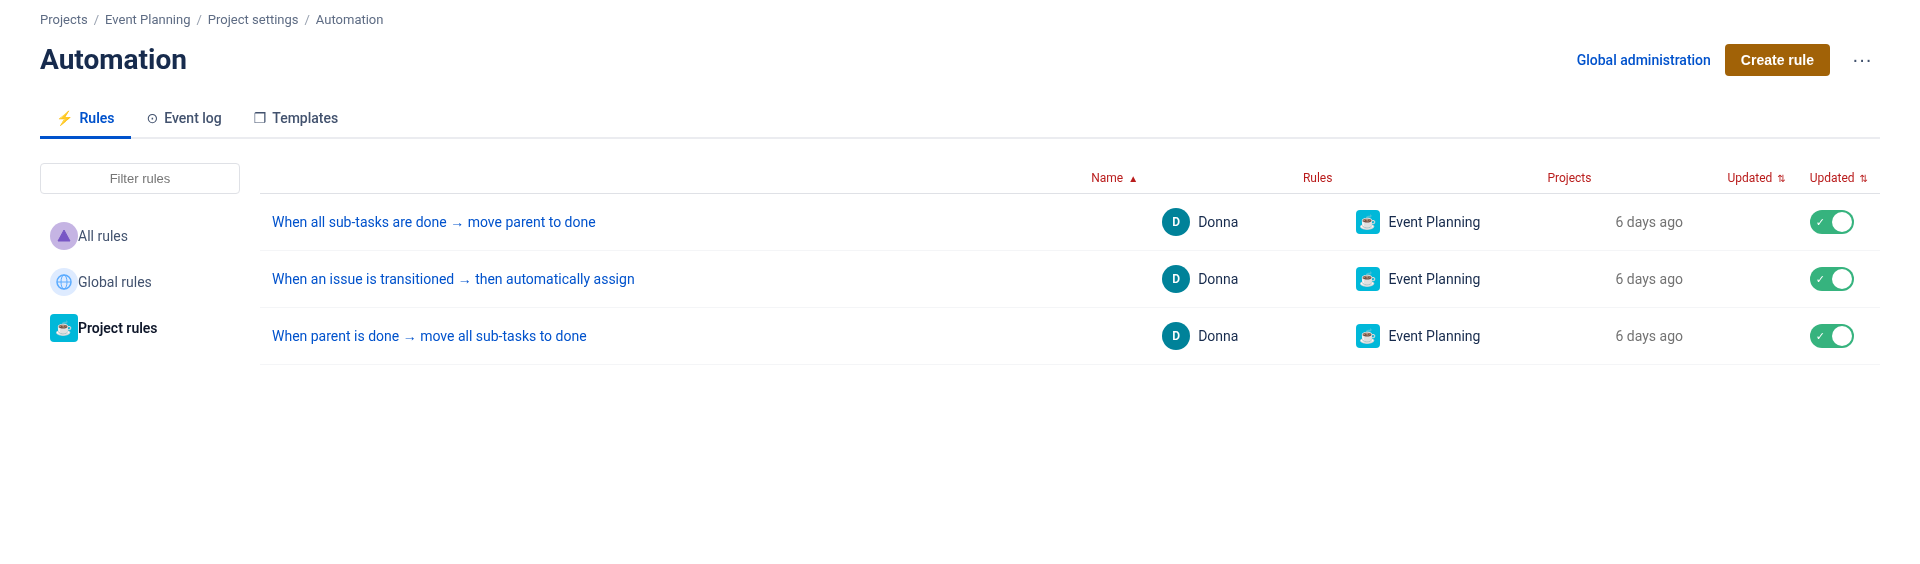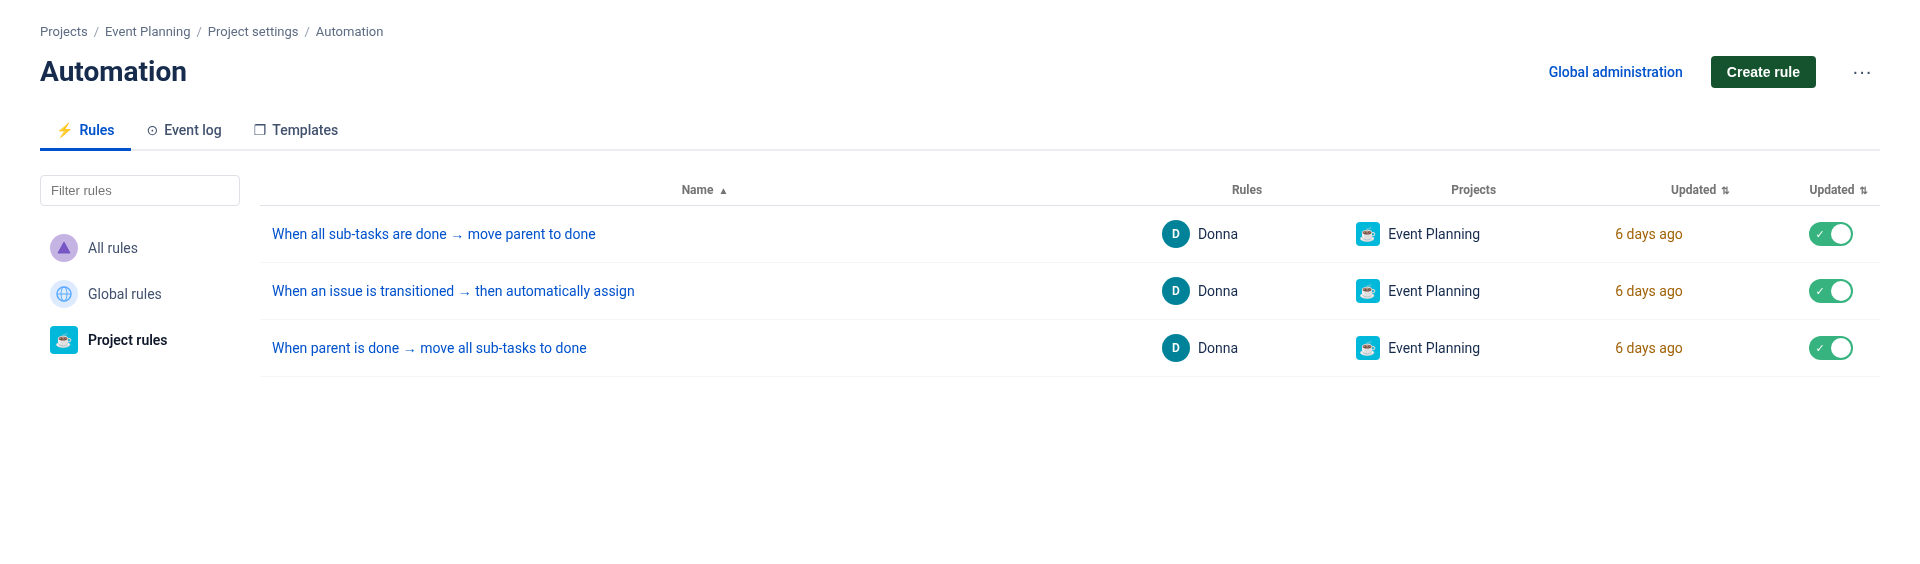--- a/index.html
+++ b/index.html
@@ -3,21 +3,21 @@
   <meta charset="utf-8">
   <style>
     * { box-sizing: border-box; margin: 0; padding: 0; }
     body {
       font-family: -apple-system, BlinkMacSystemFont, 'Segoe UI', Roboto, sans-serif;
       background: #fff;
       color: #172b4d;
       min-height: 564px;
     }
     .page-container {
-      padding: 24px 40px;
+      padding: 12px 40px;
       max-width: 1920px;
     }
     .breadcrumb {
       display: flex;
       align-items: center;
       gap: 6px;
       font-size: 13px;
       color: #5e6c84;
       margin-bottom: 16px;
     }
@@ -37,31 +37,31 @@
       margin-bottom: 24px;
     }
     .page-title {
       font-size: 28px;
       font-weight: 700;
       color: #172b4d;
     }
     .header-actions {
       display: flex;
       align-items: center;
-      gap: 28px;
+      gap: 14px;
     }
     .global-admin-link {
       color: #0052cc;
       font-size: 14px;
       font-weight: 500;
       cursor: pointer;
       text-decoration: none;
     }
     .create-rule-btn {
-      background: #14532d;
+      background: #a16207;
       color: #fff;
       border: none;
       border-radius: 4px;
       padding: 8px 16px;
       font-size: 14px;
       font-weight: 600;
       cursor: pointer;
     }
     .more-btn {
       background: none;
@@ -118,26 +118,27 @@
       margin-bottom: 20px;
     }
     .filter-input {
       width: 100%;
       border: 1px solid #dfe1e6;
       border-radius: 4px;
       padding: 7px 10px;
       font-size: 13px;
       color: #172b4d;
       outline: none;
+      text-align: center;
     }
 
     .sidebar-item {
       display: flex;
       align-items: center;
-      gap: 10px;
+      gap: 0;
       padding: 8px 10px;
       border-radius: 4px;
       cursor: pointer;
       font-size: 14px;
       color: #42526e;
       margin-bottom: 2px;
     }
 
     .sidebar-icon {
       width: 28px;
@@ -154,24 +155,24 @@
 
     
     .table-area {
       flex: 1;
     }
     .rules-table {
       width: 100%;
       border-collapse: collapse;
     }
     .rules-table th {
-      text-align: center;
+      text-align: right;
       font-size: 12px;
-      font-weight: 700;
-      color: #737373;
+      font-weight: 400;
+      color: #b91c1c;
       padding: 8px 12px;
       border-bottom: 1px solid #dfe1e6;
       white-space: nowrap;
     }
     .rules-table th .sort-indicator {
       font-size: 10px;
       margin-left: 2px;
     }
     .rules-table td {
       padding: 14px 12px;
@@ -218,21 +219,21 @@
       background: #00b8d9;
       display: flex;
       align-items: center;
       justify-content: center;
       flex-shrink: 0;
       font-size: 14px;
     }
 
     .updated-cell {
       white-space: nowrap;
-      color: #a16207;
+      color: #737373;
       font-size: 14px;
     }
 
     .toggle-cell {
       white-space: nowrap;
     }
     .toggle {
       display: inline-flex;
       align-items: center;
       width: 44px;

